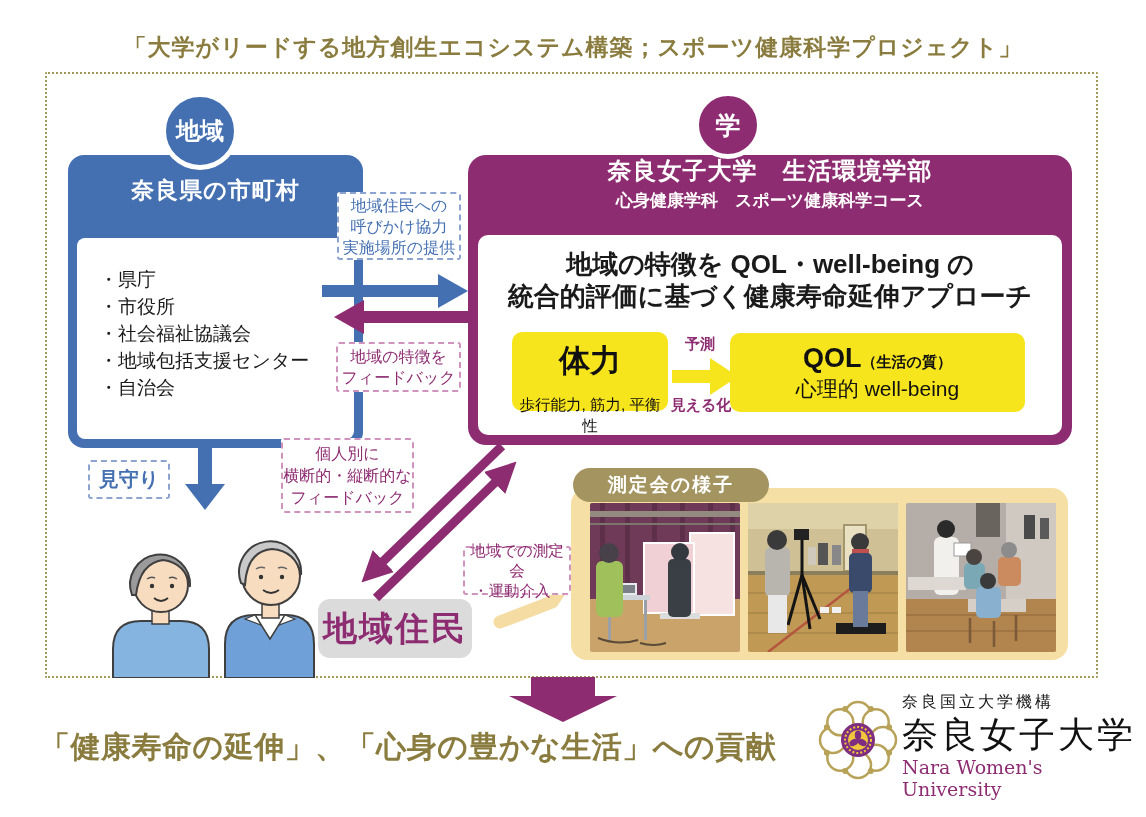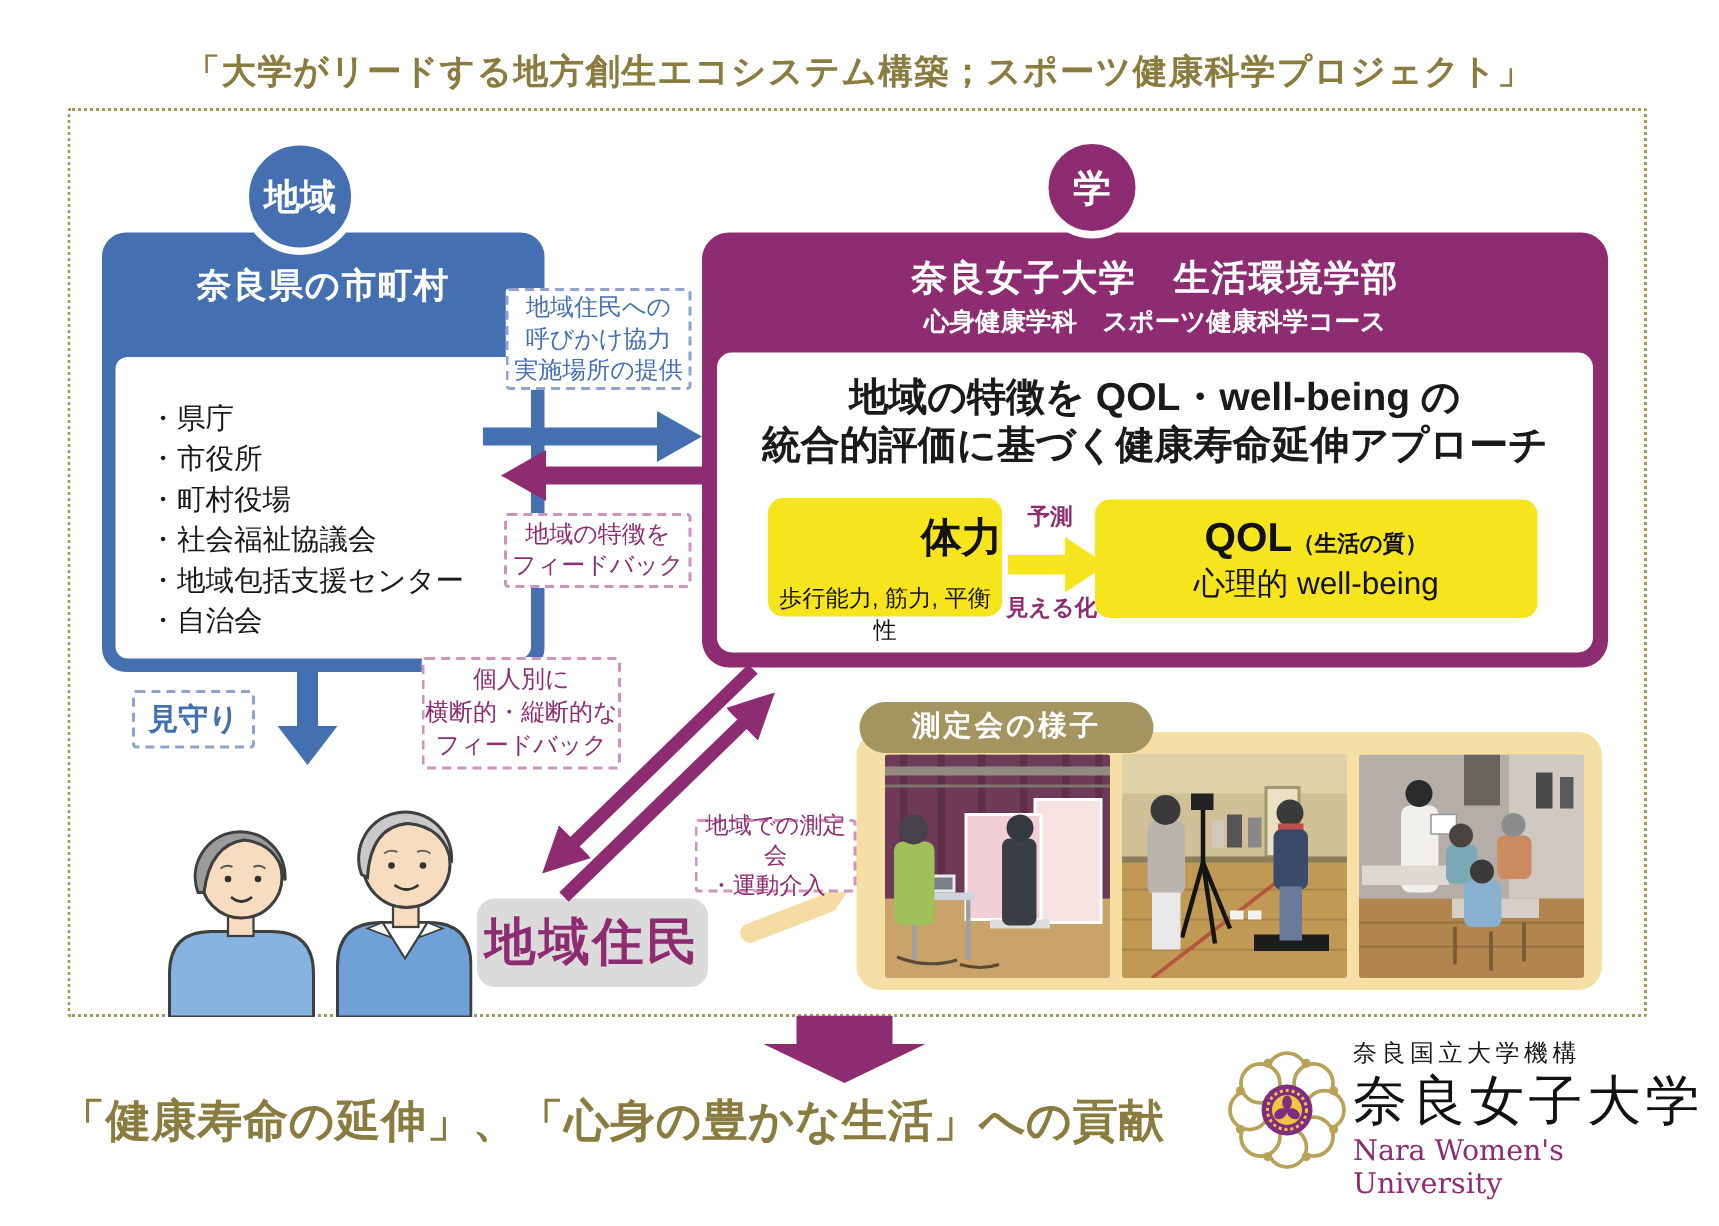--- a/index.html
+++ b/index.html
@@ -24,28 +24,28 @@
     background:#4470b2; border-radius:16px; z-index:2; }
   .region-box .hd { margin-top:20px; text-align:center; color:#fff; font-size:23px; font-weight:bold; letter-spacing:1px; }
   .region-inner { position:absolute; left:9px; right:9px; top:83px; bottom:9px; background:#fff; border-radius:8px; }
   .region-list { list-style:none; padding:28px 0 0 22px; }
   .region-list li { font-size:19px; color:#1a1a1a; line-height:27px; }
   .region-list li::before { content:"・"; }
 
   
   .univ-box { position:absolute; left:468px; top:155px; width:604px; height:290px;
     background:#8e2c72; border-radius:18px; z-index:2; }
-  .univ-box .hd1 { margin-top:14px; text-align:center; color:#fff; font-size:24px; font-weight:bold; letter-spacing:1px; }
+  .univ-box .hd1 { text-align:center; color:#fff; font-size:24px; font-weight:bold; letter-spacing:1px; }
   .univ-box .hd2 { text-align:center; color:#fff; font-size:17px; font-weight:bold; margin-top:2px; }
   .univ-inner { position:absolute; left:10px; right:10px; top:80px; bottom:10px; background:#fff; border-radius:10px; }
   .approach1 { position:absolute; top:12px; width:100%; text-align:center; font-size:26px; font-weight:bold; color:#1a1a1a; }
   .approach2 { position:absolute; top:44px; width:100%; text-align:center; font-size:26px; font-weight:bold; color:#1a1a1a; }
   .yellow-box { position:absolute; background:#f6e41c; border-radius:10px; text-align:center; }
   .fitness-box { left:34px; top:97px; width:156px; height:79px; }
-  .fitness-box .t { margin-top:8px; font-size:27px; font-weight:bold; color:#111;text-align:right; }
+  .fitness-box .t { margin-top:8px; font-size:31px; font-weight:bold; color:#111; }
   .fitness-box .s { font-size:15.5px; color:#111; margin-top:13px; }
   .qol-box { left:252px; top:98px; width:295px; height:79px; }
   .qol-box .t { margin-top:10px; font-size:27px; font-weight:bold; color:#111; }
   .qol-box .t .note { font-size:15px; font-weight:bold; }
   .qol-box .s { font-size:21px; color:#111; margin-top:1px; }
   .flow-arrow { position:absolute; left:194px; top:122px; }
   .flow-lbl { position:absolute; font-size:15px; font-weight:bold; color:#8e2c72; text-align:center; }
   .flow-lbl.top { left:194px; top:100px; width:56px; }
   .flow-lbl.bottom { left:186px; top:161px; width:74px; }
 
@@ -97,21 +97,20 @@
 
   <div class="frame"></div>
 
   <div class="badge badge-region">地域</div>
   <div class="region-box">
     <div class="hd">奈良県の市町村</div>
     <div class="region-inner">
       <ul class="region-list">
         <li>県庁</li>
         <li>市役所</li>
-        <li>町村役場</li>
         <li>社会福祉協議会</li>
         <li>地域包括支援センター</li>
         <li>自治会</li>
       </ul>
     </div>
   </div>
 
   <div class="badge badge-univ">学</div>
   <div class="univ-box">
     <div class="hd1">奈良女子大学　生活環境学部</div>

